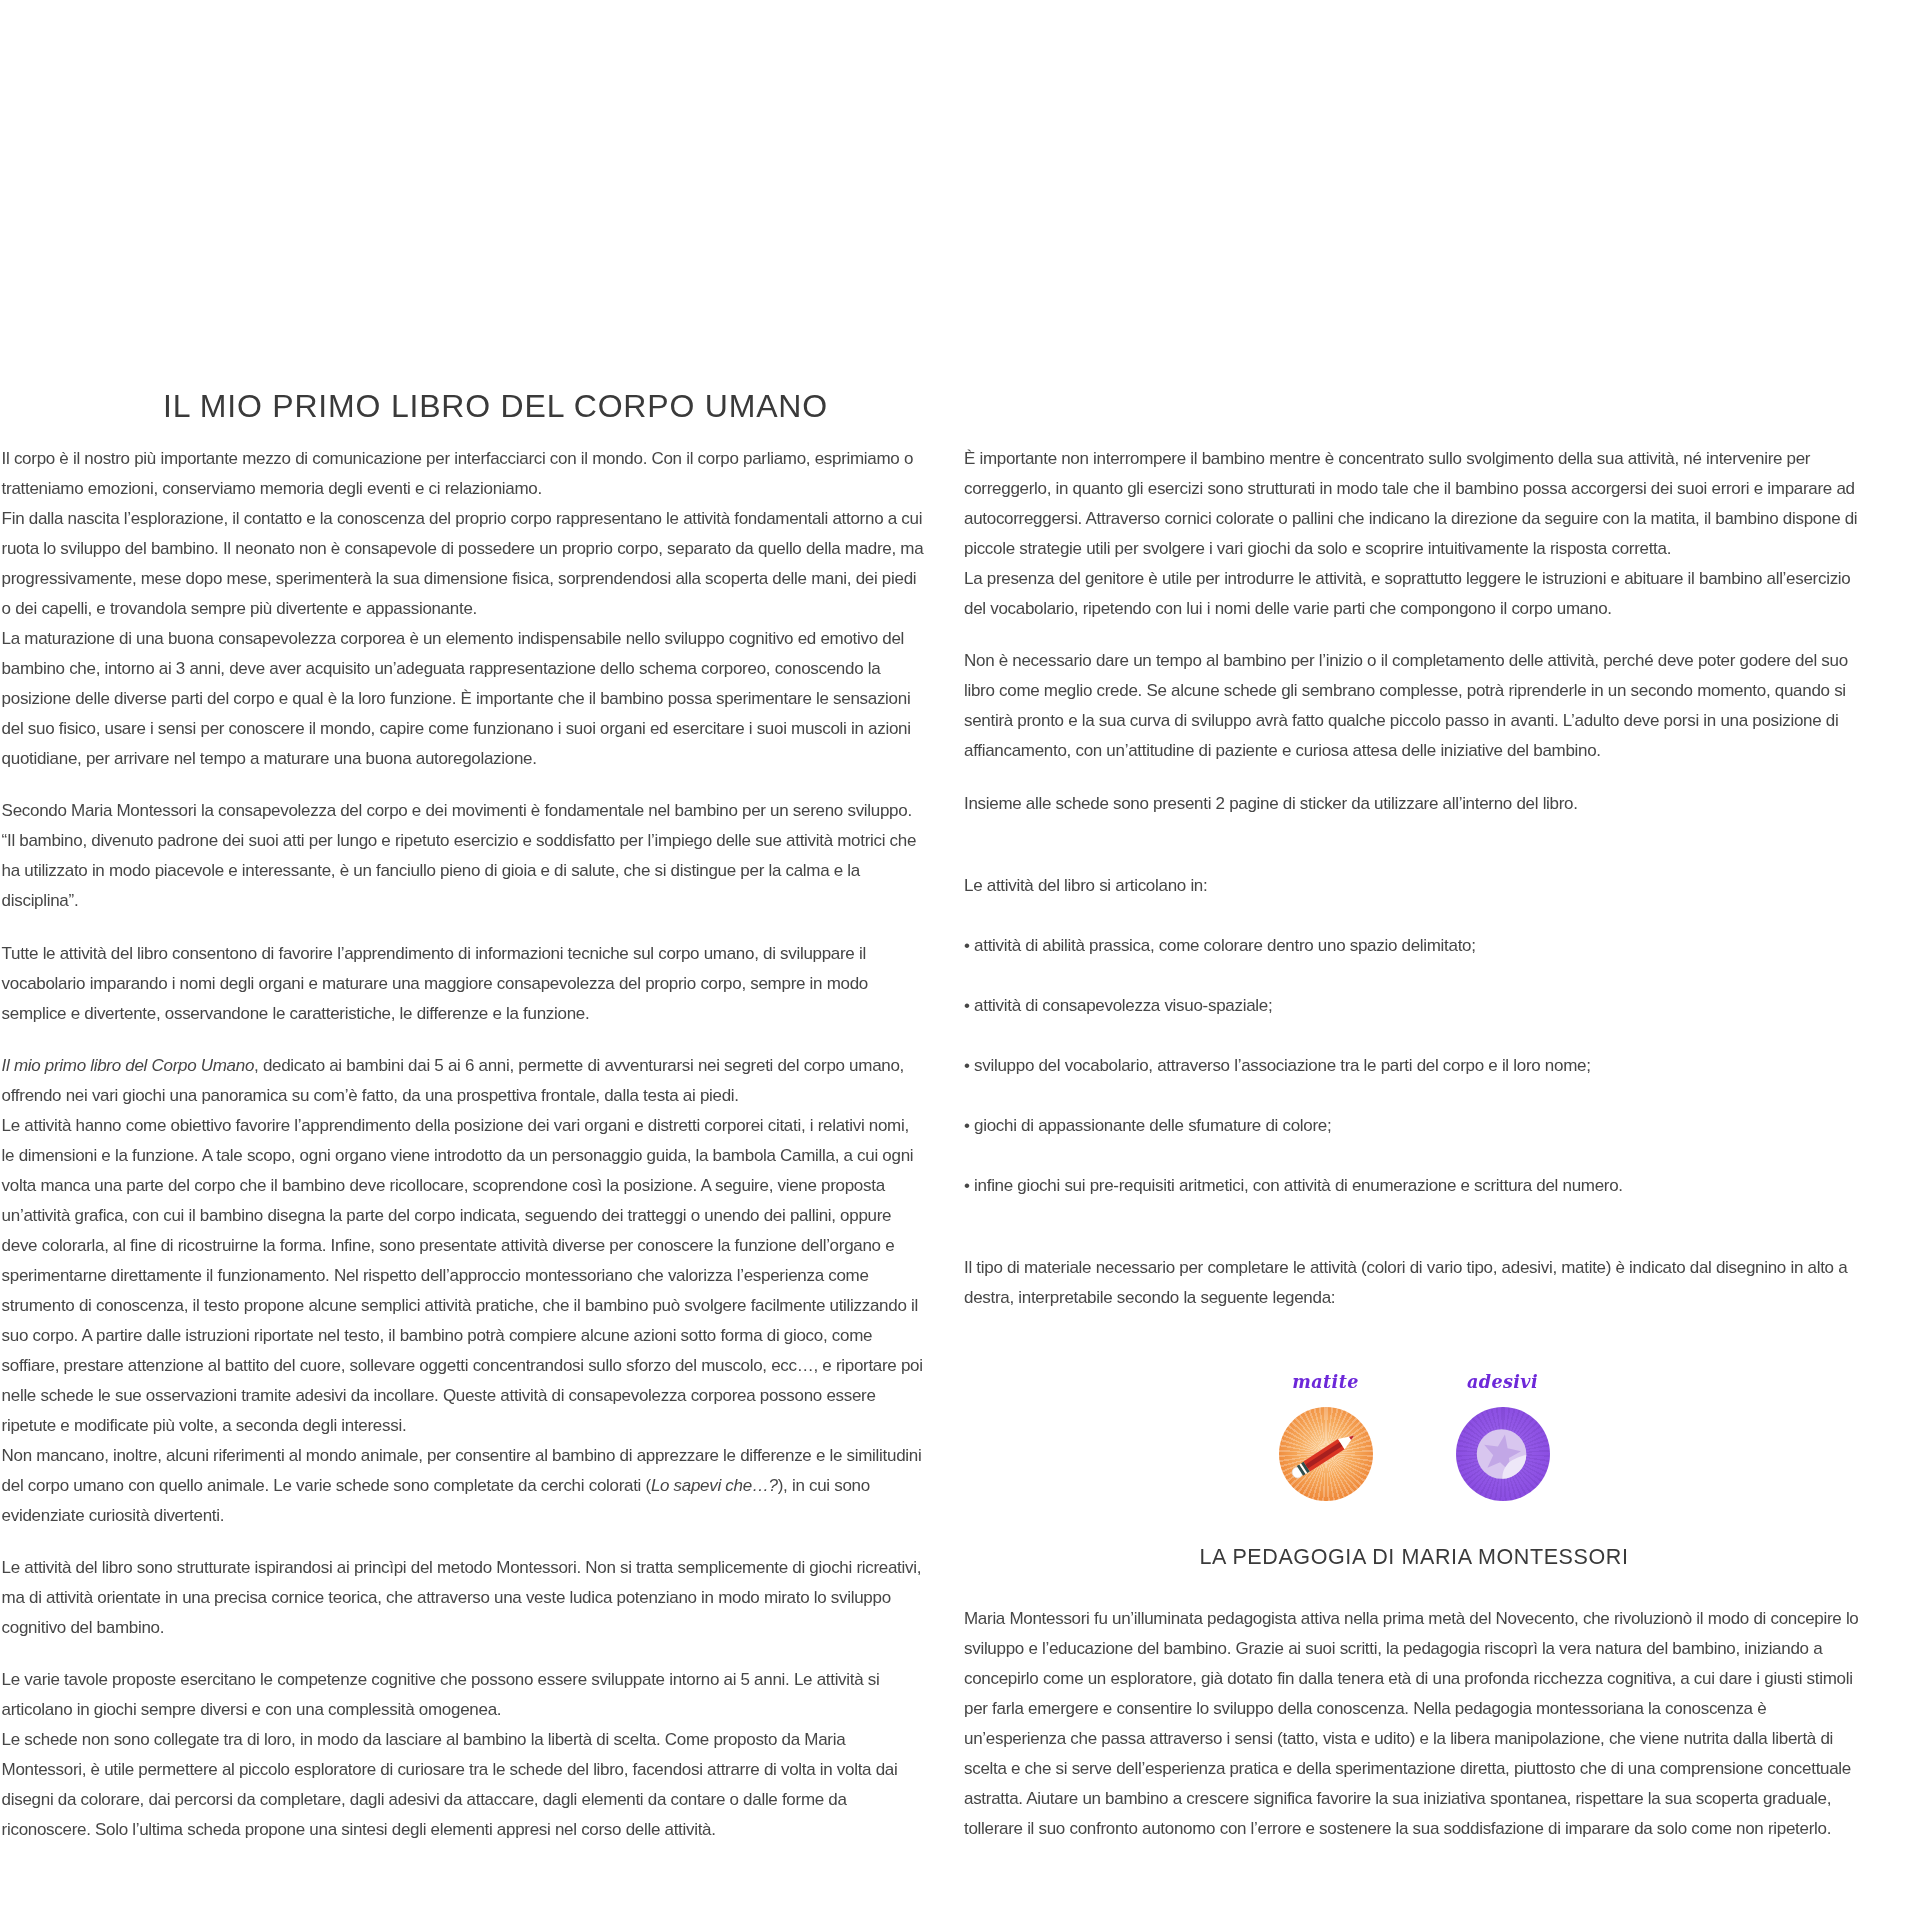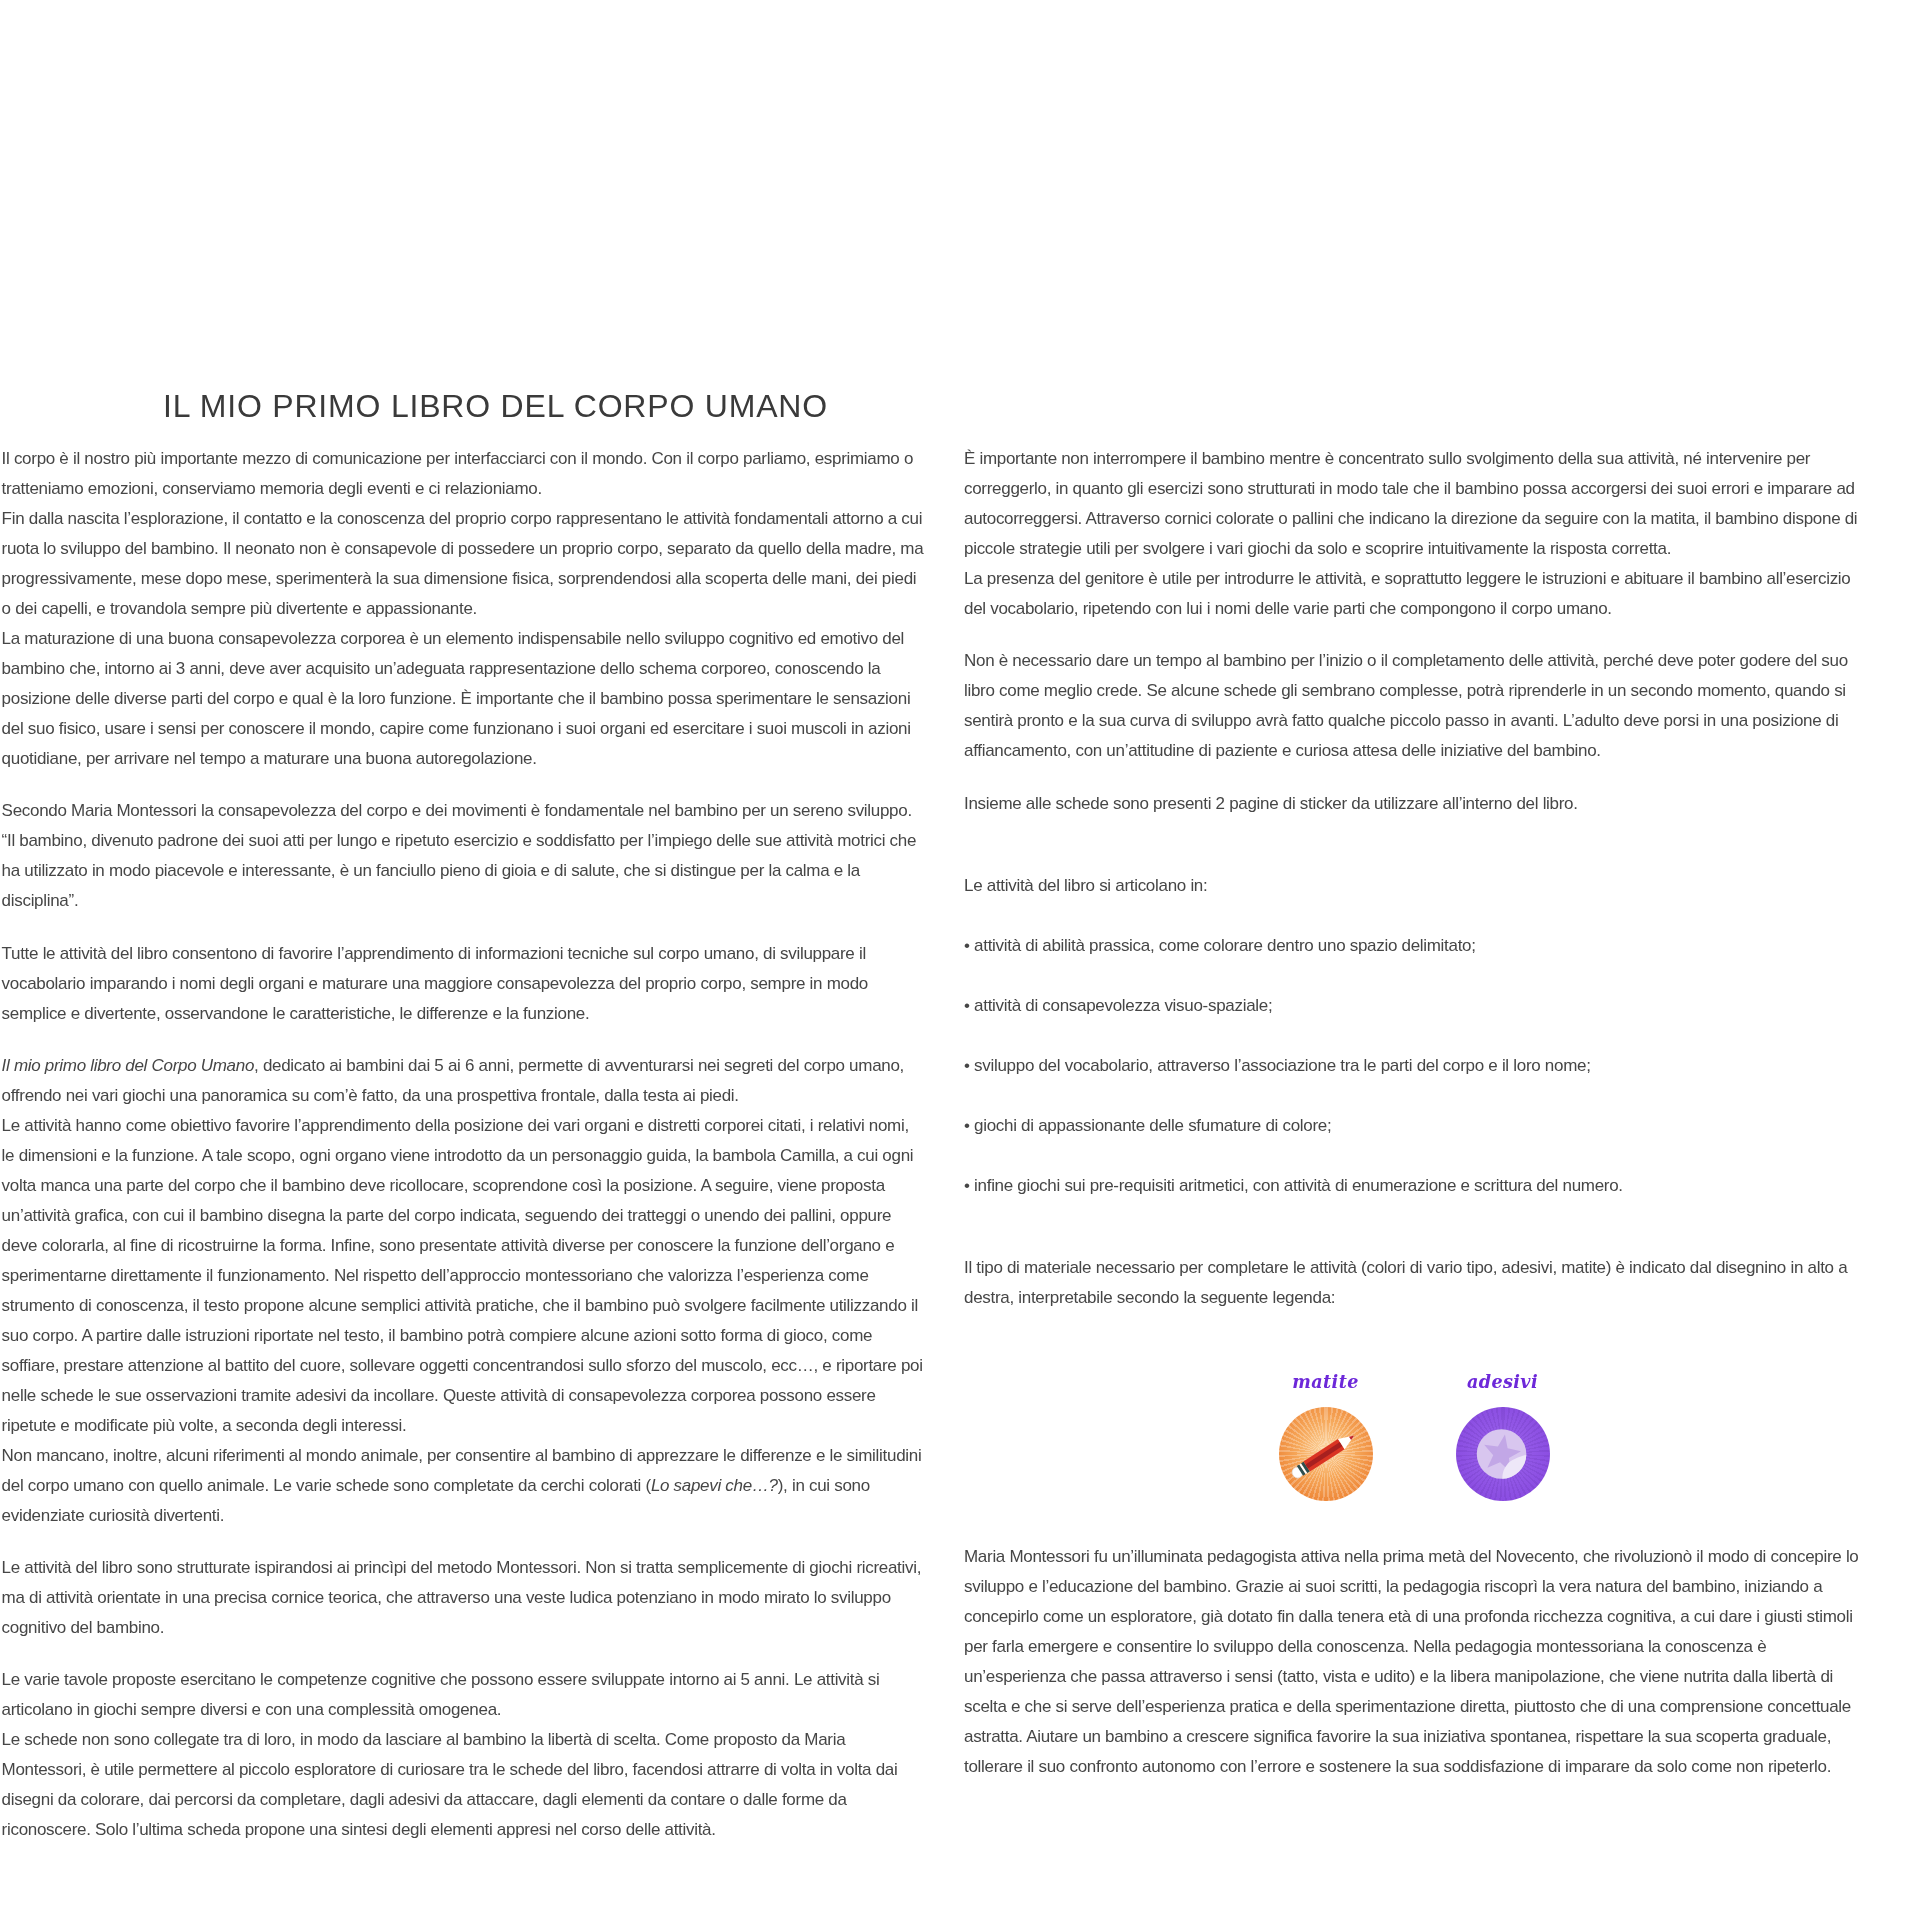--- a/index.html
+++ b/index.html
@@ -160,18 +160,19 @@
         <div class="badge badge-sticker">
           <svg class="sticker-svg" width="70" height="70" viewBox="0 0 96 96">
             <circle cx="46" cy="48" r="34" fill="#d8c6ef"></circle>
             <polygon points="50.7,21.4 54.3,40 72.7,44.2 56.2,53.4 57.8,72.3 44,59.3 26.6,66.8 34.6,49.6 22.2,35.3 41,37.7" fill="#c2a7e6"></polygon>
             <path d="M47,82 A34,34 0 0 0 80,49 C68,53 59,56 54,62 C49,68 47,74 47,82 Z" fill="#eee7f8"></path>
           </svg>
         </div>
       </div>
     </div>
 
+    <div class="pedagogy-heading">LA PEDAGOGIA DI MARIA MONTESSORI</div>
 
     <p>Maria Montessori fu un’illuminata pedagogista attiva nella prima metà del Novecento, che rivoluzionò il modo di concepire lo sviluppo e l’educazione del bambino. Grazie ai suoi scritti, la pedagogia riscoprì la vera natura del bambino, iniziando a concepirlo come un esploratore, già dotato fin dalla tenera età di una profonda ricchezza cognitiva, a cui dare i giusti stimoli per farla emergere e consentire lo sviluppo della conoscenza. Nella pedagogia montessoriana la conoscenza è un’esperienza che passa attraverso i sensi (tatto, vista e udito) e la libera manipolazione, che viene nutrita dalla libertà di scelta e che si serve dell’esperienza pratica e della sperimentazione diretta, piuttosto che di una comprensione concettuale astratta. Aiutare un bambino a crescere significa favorire la sua iniziativa spontanea, rispettare la sua scoperta graduale, tollerare il suo confronto autonomo con l’errore e sostenere la sua soddisfazione di imparare da solo come non ripeterlo.</p>
   </div>
 
 </div>
 
 
 </body></html>

